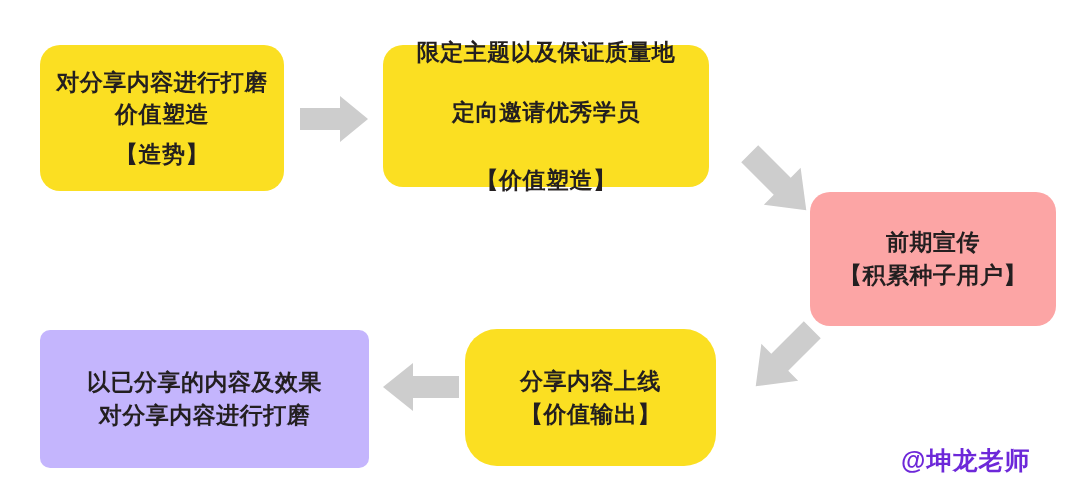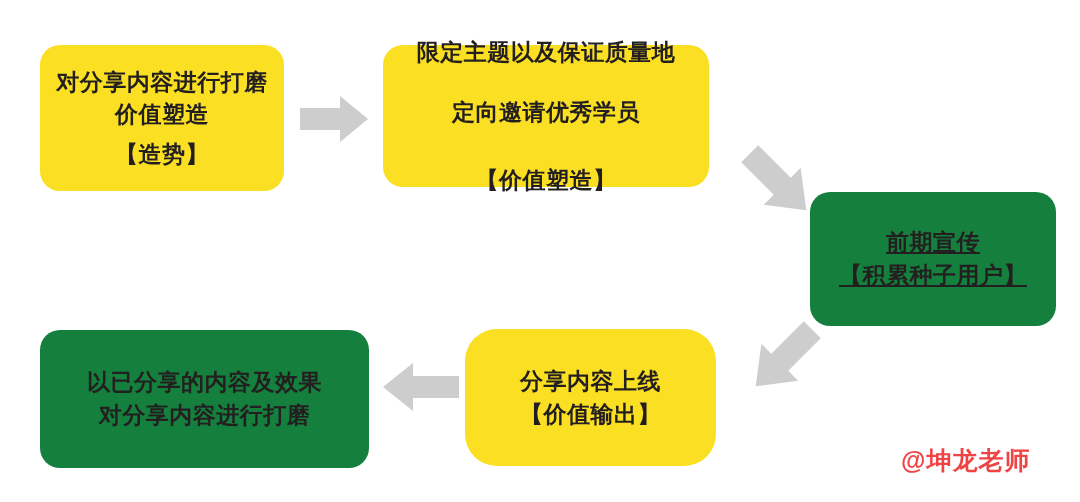--- a/index.html
+++ b/index.html
@@ -96,21 +96,21 @@
   </div>
 
   <div class="arrow" id="arrow-2">
     <svg width="92" height="80" viewBox="0 0 92 80">
       <g transform="rotate(45 46 40)">
         <path d="M6 28 L52 28 L52 14 L86 40 L52 66 L52 52 L6 52 Z" fill="#cdcdcd"></path>
       </g>
     </svg>
   </div>
 
-  <div class="node" id="node-3" style="background: #15803d; color: rgb(35, 31, 32); text-decoration: underline;">
+  <div class="node" id="node-3" style="background: #fca5a5; color: rgb(35, 31, 32);">
     <span class="line">前期宣传</span>
     <span class="line">【积累种子用户】</span>
   </div>
 
   <div class="arrow" id="arrow-3">
     <svg width="92" height="80" viewBox="0 0 92 80">
       <g transform="rotate(135 46 40)">
         <path d="M6 28 L52 28 L52 14 L86 40 L52 66 L52 52 L6 52 Z" fill="#cdcdcd"></path>
       </g>
     </svg>
@@ -120,20 +120,20 @@
     <span class="line">分享内容上线</span>
     <span class="line">【价值输出】</span>
   </div>
 
   <div class="arrow" id="arrow-4">
     <svg width="78" height="48" viewBox="0 0 78 48">
       <path d="M78 13 L32 13 L32 0 L2 24 L32 48 L32 35 L78 35 Z" fill="#cdcdcd"></path>
     </svg>
   </div>
 
-  <div class="node" id="node-5" style="background: #15803d; color: rgb(35, 31, 32);">
+  <div class="node" id="node-5" style="background: #c4b5fd; color: rgb(35, 31, 32); border-radius: 10px;">
     <span class="line">以已分享的内容及效果</span>
     <span class="line">对分享内容进行打磨</span>
   </div>
 
-  <div id="watermark" style="color: #ef4444;">@坤龙老师</div>
+  <div id="watermark" style="color: #6d28d9;">@坤龙老师</div>
 
 </div>
 
 </body></html>

